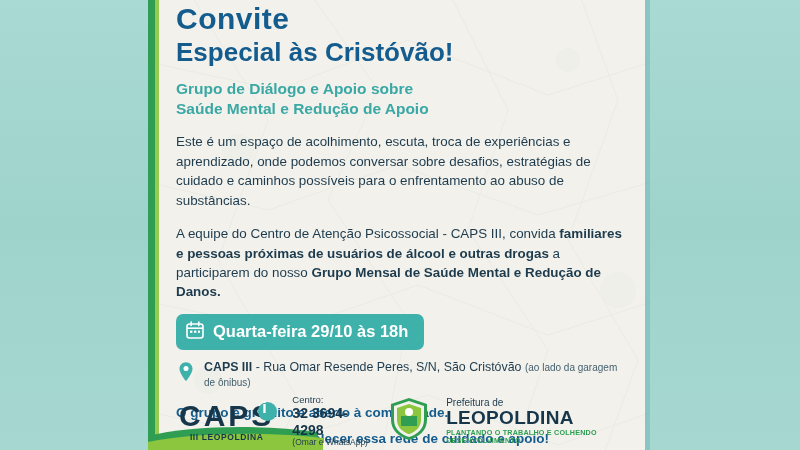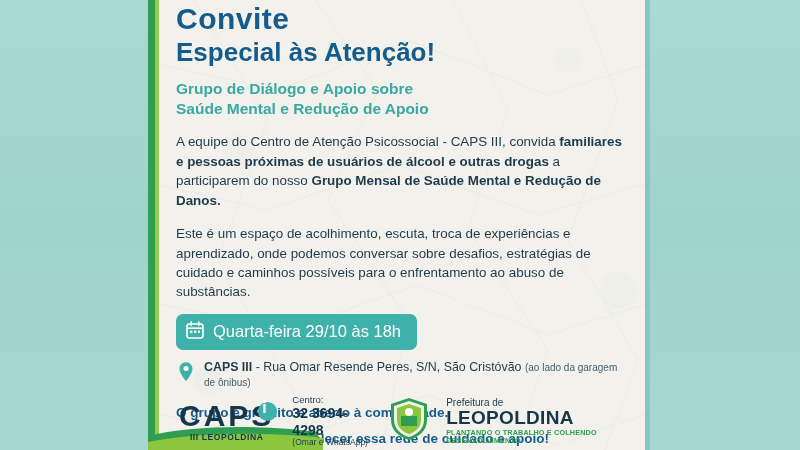--- a/index.html
+++ b/index.html
@@ -118,21 +118,21 @@
     display: inline-flex;
     align-items: center;
     gap: 9px;
     background: #3fb1ab;
     border-radius: 7px;
     padding: 7px 16px 7px 10px;
   }
   .badge-date .txt {
     color: #ffffff;
     font-size: 16.5px;
-    font-weight: normal;
+    font-weight: bold;
   }
   .addr-row {
     display: flex;
     align-items: flex-start;
     gap: 8px;
     margin-top: 10px;
   }
   .pin {
     flex: 0 0 auto;
     margin-top: 1px;
@@ -268,32 +268,32 @@
       </svg>
     </div>
 
     <div class="bar-green-a"></div>
     <div class="bar-green-b"></div>
     <div class="bar-teal-r"></div>
 
     <div class="content">
 
       <div class="title-1">Convite</div>
-      <div class="title-2">Especial às Atenção!</div>
+      <div class="title-2">Especial às Cristóvão!</div>
 
       <div class="subtitle">
         <span>Grupo de Diálogo e Apoio sobre</span><br>
         <span>Saúde Mental e Redução de Apoio</span>
       </div>
 
+      <p class="para">Este é um espaço de acolhimento, escuta, troca de experiências e aprendizado, onde podemos conversar sobre desafios, estratégias de cuidado e caminhos possíveis para o enfrentamento ao abuso de substâncias.</p>
+
       <p class="para">
         <span>A equipe do Centro de Atenção Psicossocial - CAPS III, convida </span><b>familiares e pessoas próximas de usuários de álcool e outras drogas</b><span> a participarem do nosso </span><b>Grupo Mensal de Saúde Mental e Redução de Danos.</b>
       </p>
-
-      <p class="para">Este é um espaço de acolhimento, escuta, troca de experiências e aprendizado, onde podemos conversar sobre desafios, estratégias de cuidado e caminhos possíveis para o enfrentamento ao abuso de substâncias.</p>
 
       <div class="info-row">
         <div class="badge-date">
           <span>
             <svg width="18" height="18" viewBox="0 0 18 18">
               <rect x="1" y="3" width="16" height="14" rx="2.5" fill="none" stroke="#ffffff" stroke-width="1.6"></rect>
               <line x1="1" y1="7.2" x2="17" y2="7.2" stroke="#ffffff" stroke-width="1.6"></line>
               <line x1="5.2" y1="1" x2="5.2" y2="4.4" stroke="#ffffff" stroke-width="1.6" stroke-linecap="round"></line>
               <line x1="12.8" y1="1" x2="12.8" y2="4.4" stroke="#ffffff" stroke-width="1.6" stroke-linecap="round"></line>
               <rect x="4" y="9.6" width="2.4" height="2.2" fill="#ffffff"></rect>

